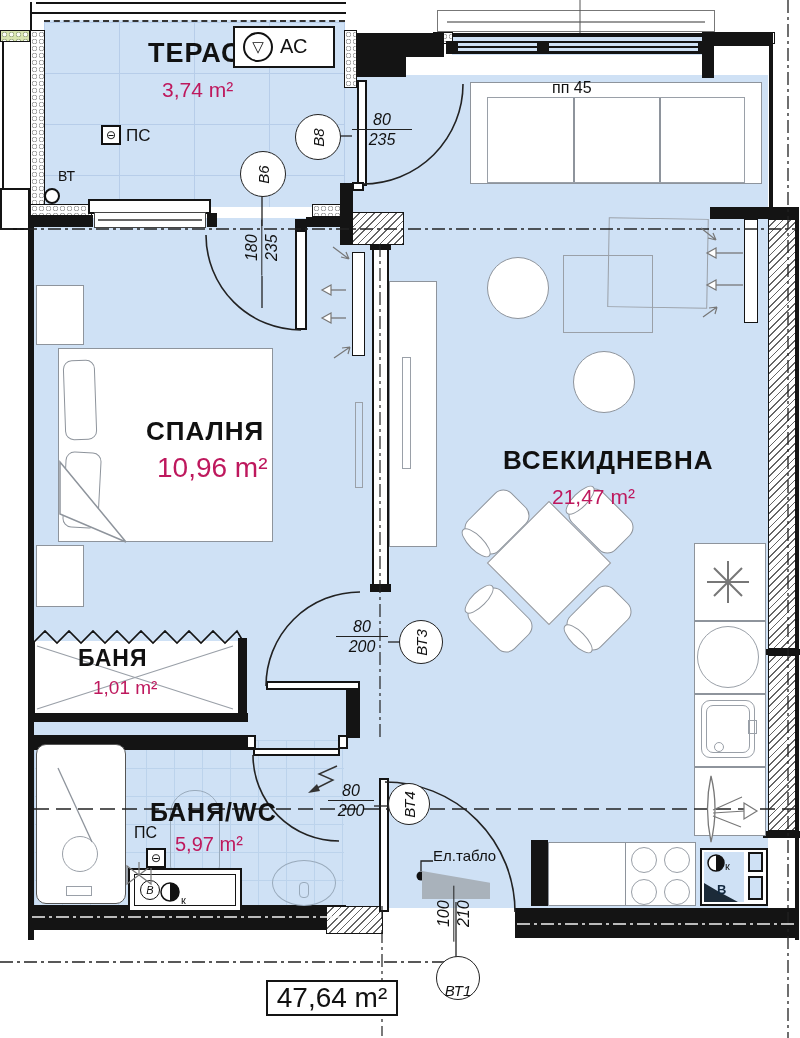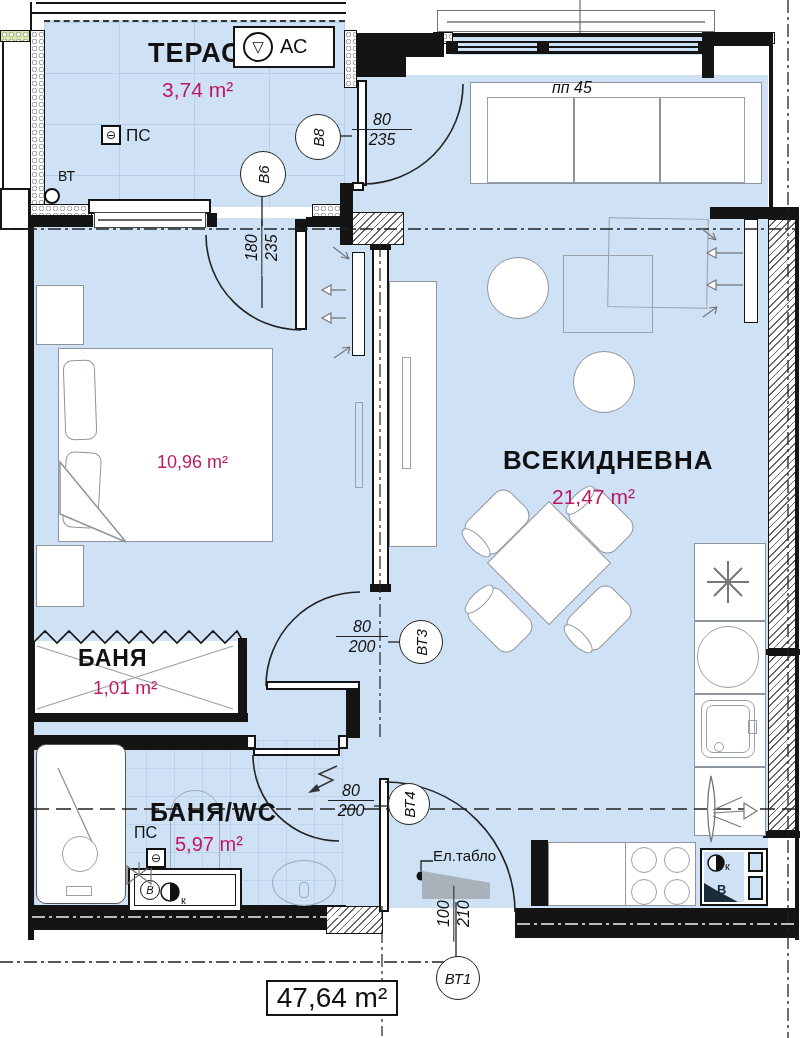--- a/index.html
+++ b/index.html
@@ -17,21 +17,21 @@
          background-image:radial-gradient(circle at 3.5px 3.5px,rgba(255,255,255,.9) 1.6px,#8a9a6a 2.4px,rgba(255,255,255,0) 3px);background-size:7px 7px;}
   .hatch{position:absolute;box-sizing:border-box;border:1.5px solid #141414;
          background:repeating-linear-gradient(135deg,#fff 0 4px,#666 4px 5.2px);}
   .furn{position:absolute;background:#fff;border:1.5px solid #8e949c;box-sizing:border-box;}
   .furno{position:absolute;border:1.5px solid #9aa0a8;box-sizing:border-box;background:transparent;}
   .vline{position:absolute;background:#8e949c;width:1.5px;}
   .hline{position:absolute;background:#8e949c;height:1.5px;}
   .lbl{position:absolute;font-weight:bold;color:#111;letter-spacing:1px;white-space:nowrap;}
   .area{position:absolute;color:#be185d;white-space:nowrap;}
   .txt{position:absolute;color:#111;white-space:nowrap;}
-  .dimtxt{font-style:italic;}
+  .dimtxt{}
   .circ{position:absolute;border:1.6px solid #222;border-radius:50%;background:#fff;
         display:flex;align-items:center;justify-content:center;font-style:italic;font-size:15px;color:#111;}
   .rot{transform:rotate(-90deg);white-space:nowrap;}
   .frac{position:absolute;text-align:center;font-style:italic;font-size:16px;color:#111;line-height:1.2;}
   .frac .num{display:block;border-bottom:1.6px solid #222;padding:0 2px;}
   .frac .den{display:block;padding:0 2px;}
   .vert{transform:rotate(-90deg);}
   .psicon{position:absolute;width:20px;height:20px;border:2px solid #111;background:#fff;box-sizing:border-box;
           display:flex;align-items:center;justify-content:center;font-size:12px;line-height:1;}
   .overlay{position:absolute;left:0;top:0;}
@@ -244,21 +244,22 @@
     <path d="M744 803 L757 811 L744 819 Z" stroke="#777" stroke-width="1.2" fill="#fff"></path>
 
     <circle cx="170" cy="892" r="9" stroke="#111" stroke-width="1.5" fill="#fff"></circle>
     <path d="M170 883 A9 9 0 0 1 170 901 Z" fill="#111"></path>
     <circle cx="716" cy="863" r="8" stroke="#111" stroke-width="1.5" fill="#fff"></circle>
     <path d="M716 855 A8 8 0 0 1 716 871 Z" fill="#111"></path>
   </svg>
 
   <div class="lbl" style="left:148px;top:38px;font-size:27px;">ТЕРАСА</div>
   <div class="area" style="left:162px;top:78px;font-size:21px;">3,74 m²</div>
-  <div class="area" style="left:157px;top:452px;font-size:18px;">10,96 m²</div>
+  <div class="lbl" style="left:146px;top:416px;font-size:26px;">СПАЛНЯ</div>
+  <div class="area" style="left:157px;top:452px;font-size:28px;">10,96 m²</div>
   <div class="lbl" style="left:503px;top:445px;font-size:26px;">ВСЕКИДНЕВНА</div>
   <div class="area" style="left:552px;top:485px;font-size:21px;">21,47 m²</div>
   <div class="lbl" style="left:78px;top:645px;font-size:23px;">БАНЯ</div>
   <div class="area" style="left:93px;top:677px;font-size:19px;">1,01 m²</div>
   <div class="lbl" style="left:150px;top:798px;font-size:25px;">БАНЯ/WC</div>
   <div class="area" style="left:175px;top:833px;font-size:20px;">5,97 m²</div>
 
   <div class="txt dimtxt" style="left:552px;top:79px;font-size:16px;">пп 45</div>
   <div class="abs" style="left:233px;top:26px;width:102px;height:42px;background:#fff;border:2.5px solid #141414;"></div>
   <div class="abs" style="left:243px;top:32px;width:30px;height:30px;border:2px solid #111;border-radius:50%;display:flex;align-items:center;justify-content:center;font-size:15px;">
@@ -286,21 +287,21 @@
     </div>
   <div class="circ" style="left:240px;top:151px;width:44px;height:44px;">
       <span class="rot">B6</span>
     </div>
   <div class="circ" style="left:399px;top:620px;width:42px;height:42px;">
       <span class="rot">ВТ3</span>
     </div>
   <div class="circ" style="left:388px;top:783px;width:40px;height:40px;">
       <span class="rot">ВТ4</span>
     </div>
-  <div class="circ" style="left:436px;top:956px;width:42px;height:42px;">
+  <div class="circ" style="left:436px;top:956px;width:42px;height:42px;align-items:flex-end;">
       <span>ВТ1</span>
     </div>
 
   <div class="frac" style="left:352px;top:110px;width:60px;">
     <span class="num">80</span>
     <span class="den">235</span>
   </div>
   <div class="frac vert" style="left:234px;top:228px;width:56px;">
     <span class="num">180</span>
     <span class="den">235</span>

